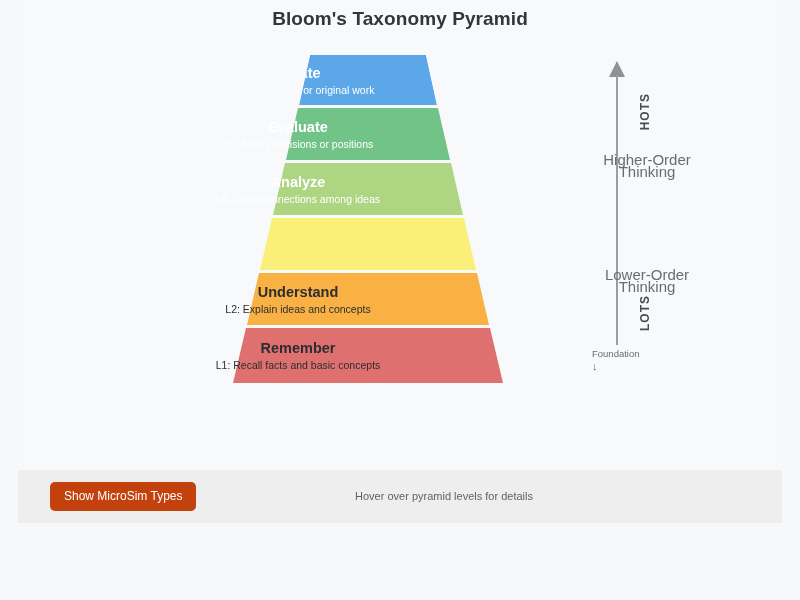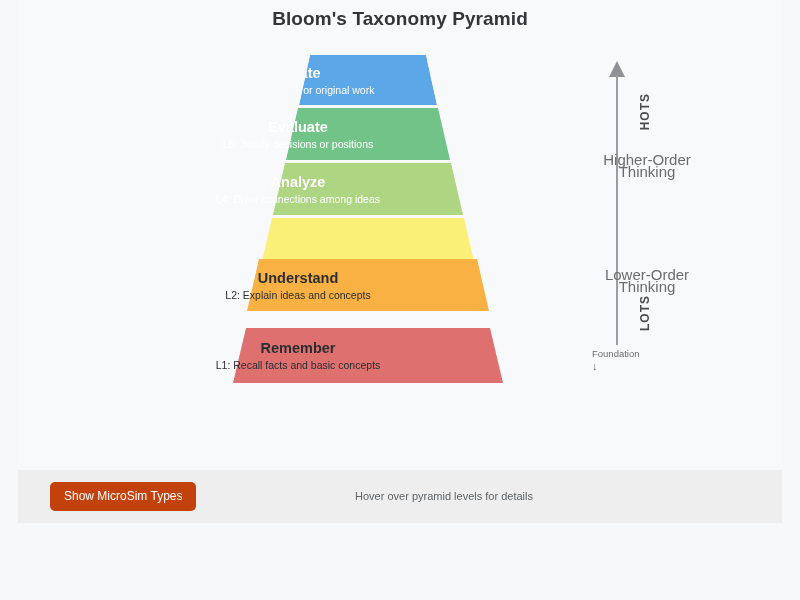--- a/index.html
+++ b/index.html
@@ -258,21 +258,21 @@
       <div class="level dark-text" style="top:163px; height:52px;">
         <svg class="level-shape" viewBox="0 0 560 52" preserveAspectRatio="none">
           <polygon points="254,0 446,0 458,52 242,52" fill="#faf078"></polygon>
         </svg>
         <div class="clip">
           <div class="level-text">
           </div>
         </div>
       </div>
 
-      <div class="level dark-text" style="top:204px; height:52px;">
+      <div class="level dark-text" style="top:218px; height:52px;">
         <svg class="level-shape" viewBox="0 0 560 52" preserveAspectRatio="none">
           <polygon points="241,0 459,0 471,52 229,52" fill="#f9b143"></polygon>
         </svg>
         <div class="clip">
           <div class="level-text">
             <div class="level-name">Understand</div>
             <div class="level-desc">L2: Explain ideas and concepts</div>
           </div>
         </div>
       </div>

